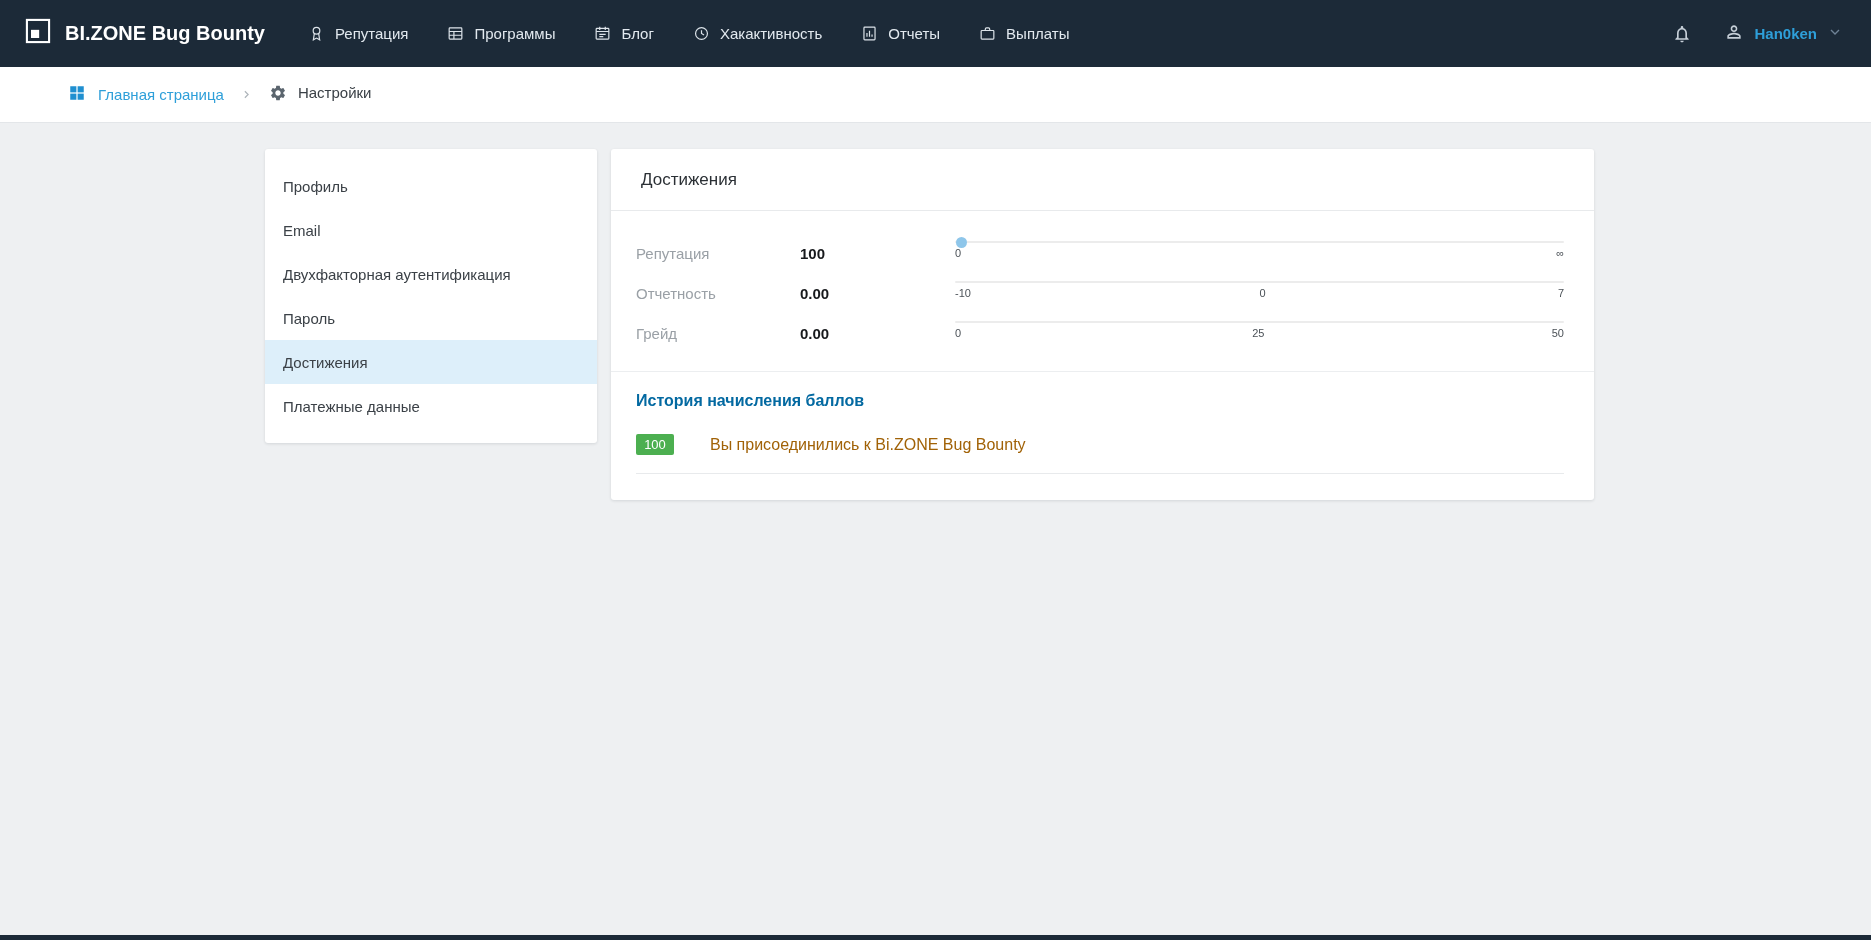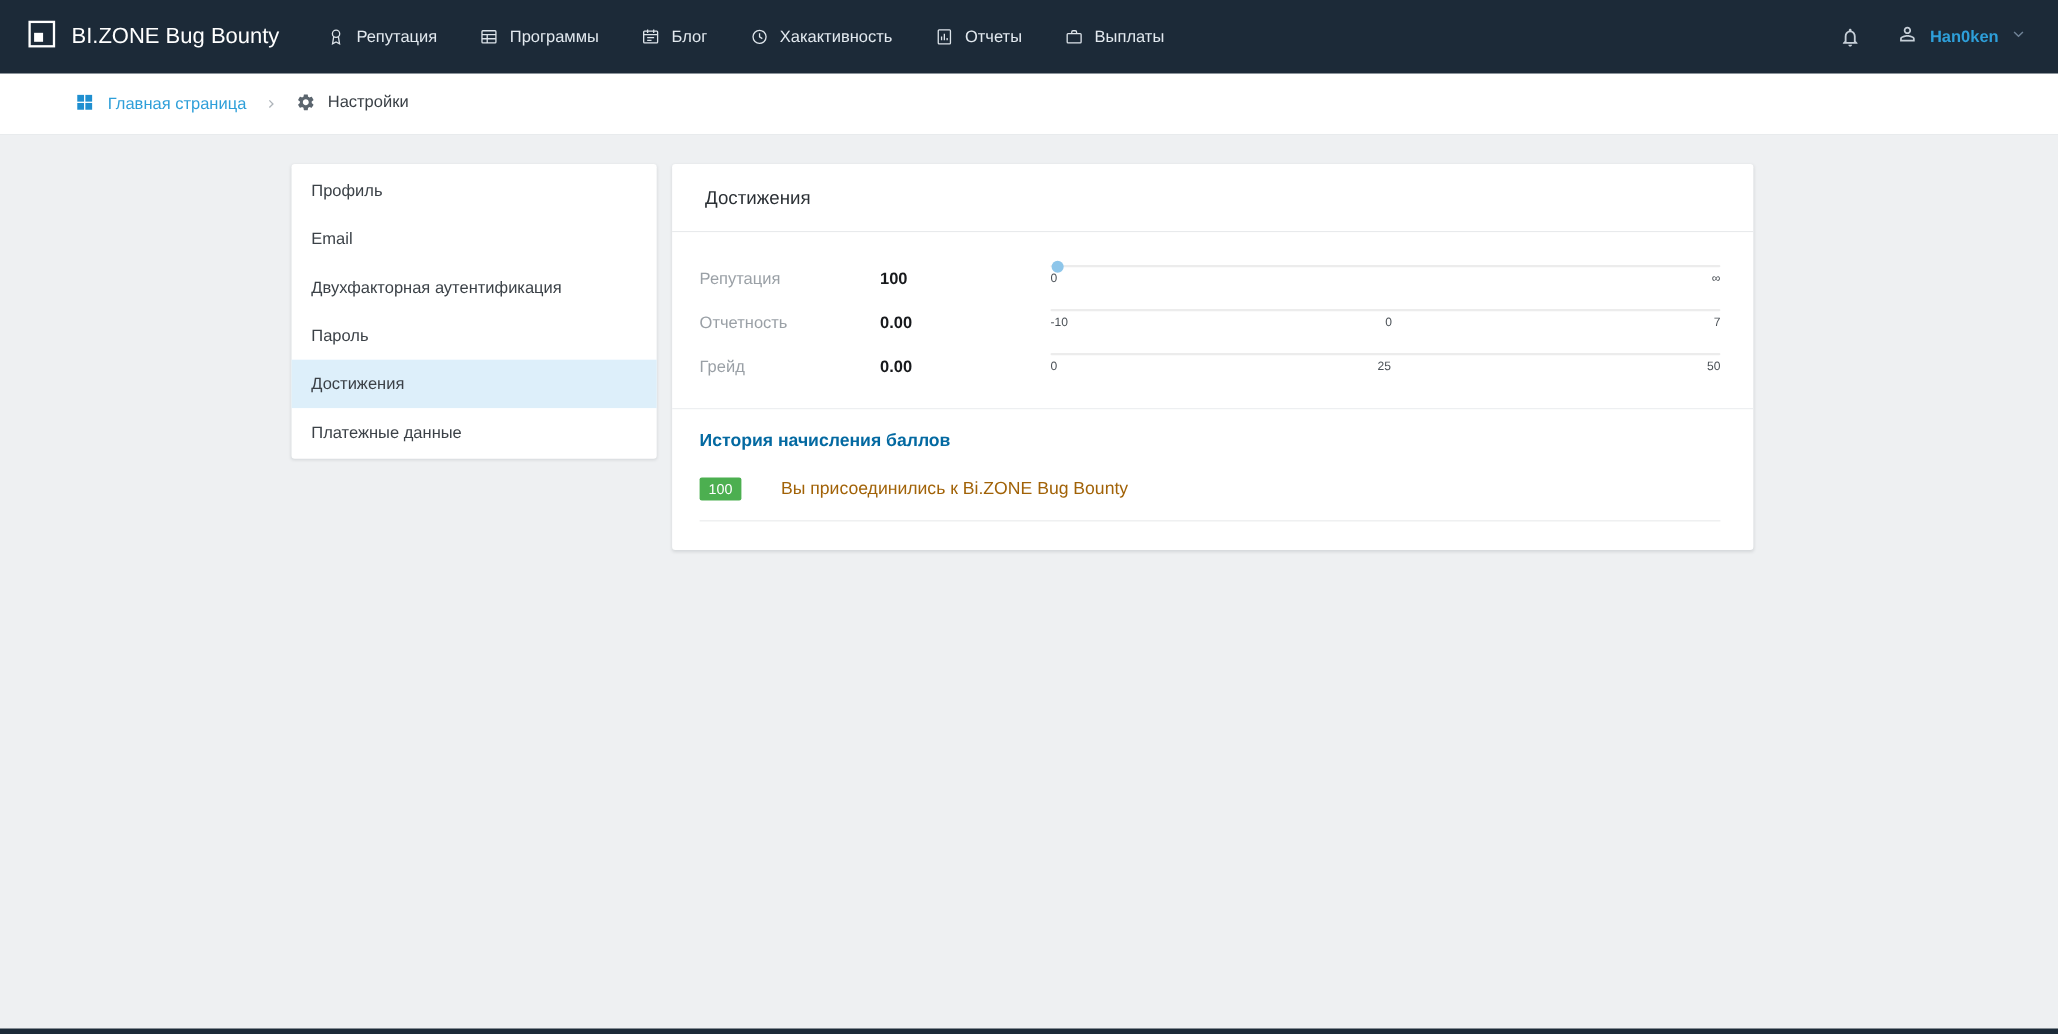--- a/index.html
+++ b/index.html
@@ -11,21 +11,21 @@
     overflow:hidden;
     position:relative;
   }
 
   
   .navbar {
     height:67px; background:#1c2a38;
     display:flex; align-items:center;
     padding:0 28px 0 24px;
   }
-  .brand { display:flex; align-items:center; gap:13px; color:#ffffff; font-size:20px; font-weight:400; cursor:pointer; white-space:nowrap; }
+  .brand { display:flex; align-items:center; gap:13px; color:#ffffff; font-size:20px; font-weight:700; cursor:pointer; white-space:nowrap; }
   .nav-items { display:flex; margin-left:42px; gap:38px; }
   .nav-item { display:flex; align-items:center; gap:9px; color:#e2e9ef; font-size:15px; cursor:pointer; white-space:nowrap; }
   .nav-item svg { display:block; }
   .nav-right { margin-left:auto; display:flex; align-items:center; gap:32px; }
   .bell-btn { cursor:pointer; display:flex; align-items:center; }
   .user-menu { display:flex; align-items:center; gap:10px; cursor:pointer;font-weight:bold; }
   .user-name { color:#2e9fd9; font-size:15px; }
 
   
   .breadcrumb-bar {
@@ -36,21 +36,21 @@
   .crumb-sep { margin:0 16px; display:flex; align-items:center; }
   .crumb-current { display:flex; align-items:flex-start; gap:11px; color:#3a4046; font-size:15px; }
 
   
   .content { display:flex; align-items:flex-start; margin:26px 0 0 265px; gap:14px; }
 
   .card {
     background:#fff; border-radius:3px;
     box-shadow:0 1px 3px rgba(25,35,45,.12);
   }
-  .sidebar-card { width:332px; padding:2px 0; }
+  .sidebar-card { width:332px; padding:15px 0; }
   .sidebar-item {
     height:44px; display:flex; align-items:center;
     padding:0 18px; font-size:15px; color:#3b4147; cursor:pointer;
   }
   .sidebar-item.active { background:#ddeffa; }
 
   .main-card { width:983px; padding-bottom:26px; }
   .card-header {
     height:62px; padding:0 30px; display:flex; align-items:center;
     font-size:17px; color:#2b3035; border-bottom:1px solid #e8eaec;

